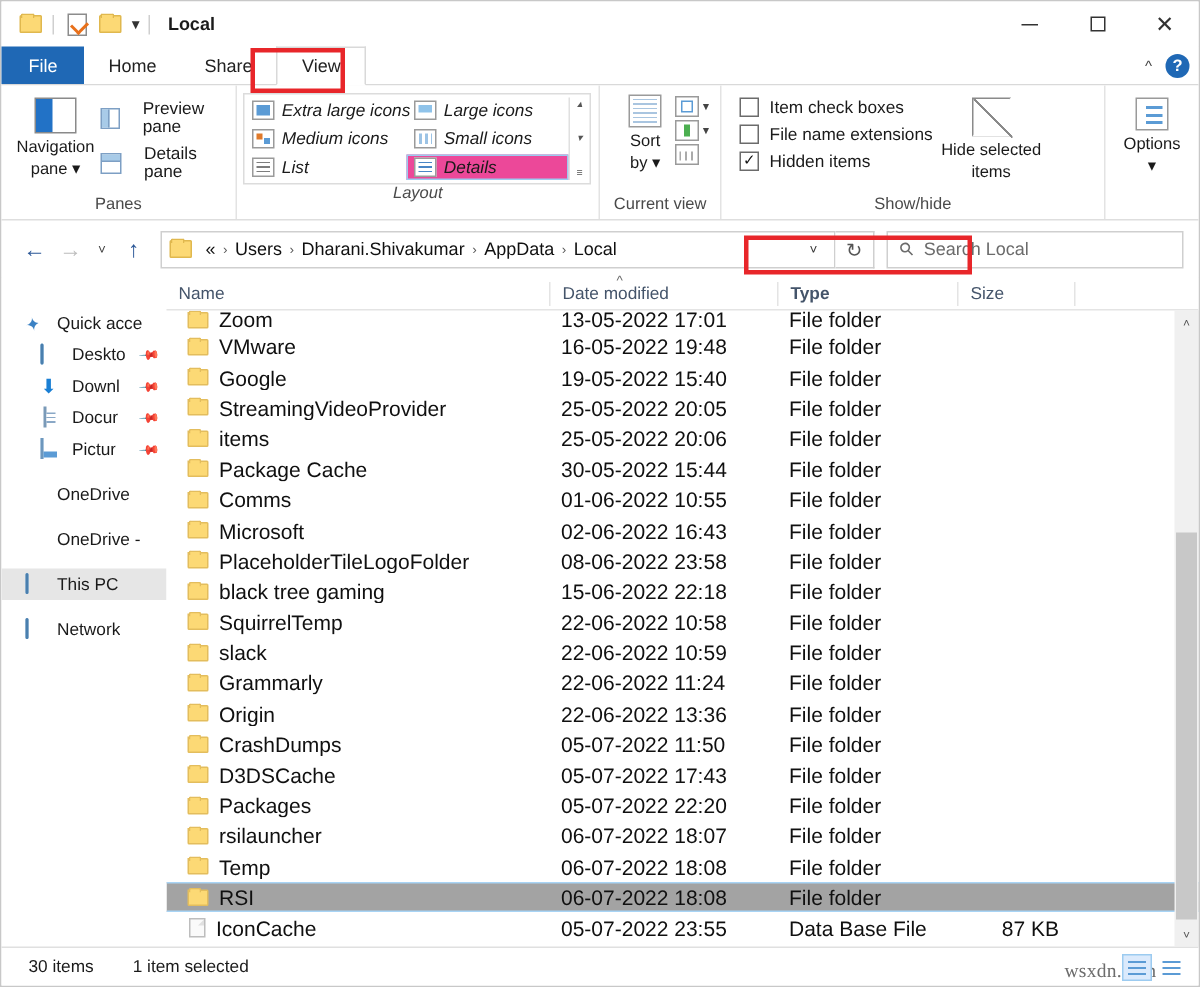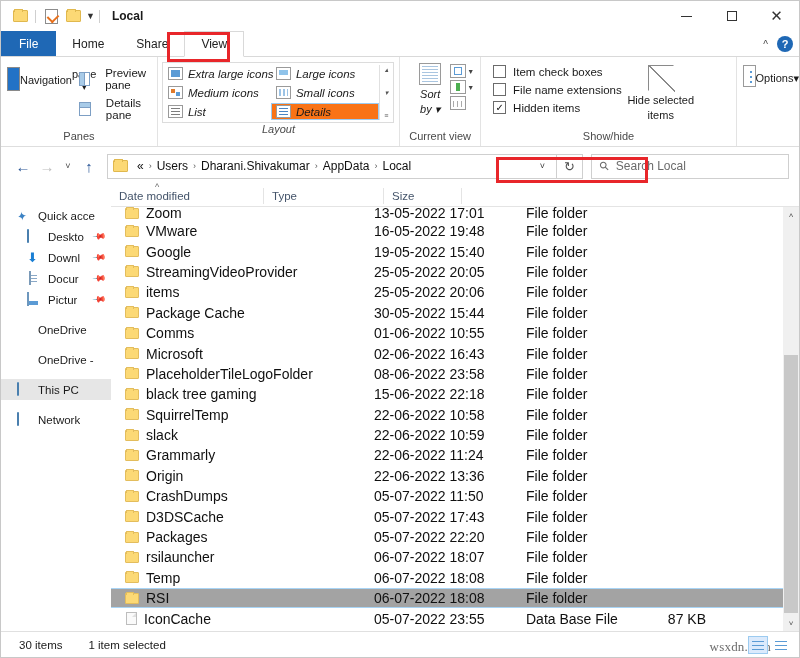--- a/index.html
+++ b/index.html
@@ -133,21 +133,21 @@
   }
   .rgroup-body { flex: 1; display: flex; align-items: flex-start; padding: 2px 6px; }
   .rgroup-label {
     text-align: center; font-size: 11px; color: #4a4a4a;
     padding-bottom: 3px; height: 16px;
   }
 
   
   .g-panes { width: 160px; }
   .bigbtn {
-    width: 72px; display:flex; flex-direction:row; align-items:center;
+    width: 72px; display:flex; flex-direction:column; align-items:center;
     padding-top: 2px;
   }
   .navpane-ico {
     width: 28px; height: 24px; border: 1px solid #8a8a8a; background:#fff;
     display:flex;
   }
   .navpane-ico i { display:block; width: 11px; background:#2272c6; }
   .bigbtn-label { font-size: 11px; color: #1a1a1a; text-align:center; line-height: 12px; margin-top:3px;}
   .smallbtns { display: flex; flex-direction: column; gap: 6px; padding-top: 4px;}
   .smallbtn { display:flex; align-items:center; gap:15px; font-size: 11.5px; color:#1a1a1a;}
@@ -164,42 +164,42 @@
     border: 1px solid #dcdcdc; margin: 1px 4px 0 4px; padding: 2px 0;
     display: flex; width: 232px;
   }
   .layout-col { display:flex; flex-direction: column; gap:2px; }
   .litem {
     display:flex; align-items:center; gap:5px;
     font-size: 11.5px; color:#1a1a1a;
     padding: 2px 5px; width: 108px;
     white-space: nowrap;
   }
-  .litem.sel { background:#f97316; border:1px solid #9ccbf0; padding: 1px 4px;}
+  .litem.sel { background:#ec4899; border:1px solid #9ccbf0; padding: 1px 4px;}
   .vico { width:15px;height:13px;border:1px solid #9a9a9a;background:#fff;flex:0 0 15px;
           display:block; position:relative; }
   .vico.xl::after{content:"";position:absolute;inset:2px;background:#5b9bd5;}
   .vico.lg::after{content:"";position:absolute;inset:2px 2px 4px 2px;background:#8fc3ea;}
   .vico.md::before{content:"";position:absolute;left:2px;top:2px;width:4px;height:4px;background:#e07a2b;}
   .vico.md::after{content:"";position:absolute;right:2px;bottom:2px;width:4px;height:4px;background:#5b9bd5;}
   .vico.sm::after{content:"";position:absolute;inset:2px;
       background:repeating-linear-gradient(90deg,#9cc3e5 0 2px,#fff 2px 4px);}
   .vico.li::after{content:"";position:absolute;inset:2px;
       background:repeating-linear-gradient(0deg,#7d7d7d 0 1px,#fff 1px 3px);}
   .vico.dt::after{content:"";position:absolute;inset:2px;
       background:repeating-linear-gradient(0deg,#4a86c5 0 1px,#fff 1px 3px);}
   .layout-scroll {
     width: 14px; display:flex; flex-direction:column; justify-content: space-between;
     align-items:center; border-left:1px solid #e0e0e0; padding: 1px 0;
   }
   .layout-scroll span { font-size: 7px; color:#555; line-height:1; }
 
   
   .g-current { width: 82px; }
-  .cv-wrap { display:flex; padding-left:4px;font-style:italic;}
+  .cv-wrap { display:flex; padding-left:4px;}
   .cv-sortby { display:flex;flex-direction:column;align-items:center;width:40px;}
   .sort-ico {
     width:22px;height:22px;border:1px solid #9a9a9a;background:#fff;position:relative;
   }
   .sort-ico::after{
     content:"";position:absolute;inset:2px;
     background:repeating-linear-gradient(0deg,#a9c5e0 0 1px,#fff 1px 3px);
   }
   .cv-right { display:flex;flex-direction:column;gap:2px;padding-top:1px;}
   .cvsm { display:flex;align-items:center;gap:1px;}
@@ -316,21 +316,21 @@
     height: 22px; flex:0 0 22px; display:flex; align-items:center;
     font-size: 11.5px; color:#44546a;
     border-bottom: 1px solid #e4e4e4;
     background:#fff;
     position:relative;
   }
   .col { padding-left: 8px; border-left:1px solid #e4e4e4; height:16px; display:flex;align-items:center;}
   .col:first-child{border-left:none;}
   .col.name { width: 255px; }
   .col.date { width: 152px; position:relative;}
-  .col.type { width: 120px; }
+  .col.type { width: 120px; font-weight: bold; }
   .col.size { width: 78px; }
   .col.blank { flex:1; }
   .sortcaret{
     position:absolute; left: 44px; top:-6px; font-size:9px; color:#6b6b6b;
   }
   .rows { flex:1; overflow:hidden; position:relative;}
   .row {
     height: 20.4px; display:flex; align-items:center;
     font-size: 14px; color:#101010;
   }
@@ -635,20 +635,21 @@
       </div>
       <div class="nav-gap"></div>
       <div class="nav-item">
         <span class="ic"><span class="ic-net"></span></span>
         <span class="nav-label">Network</span>
       </div>
     </div>
 
     <div class="filelist">
       <div class="colheader">
+        <div class="col name">Name</div>
         <div class="col date">
           <span class="sortcaret">^</span>
           <span>Date modified</span>
         </div>
         <div class="col type">Type</div>
         <div class="col size">Size</div>
         <div class="col blank"></div>
       </div>
 
       <div class="rows">

